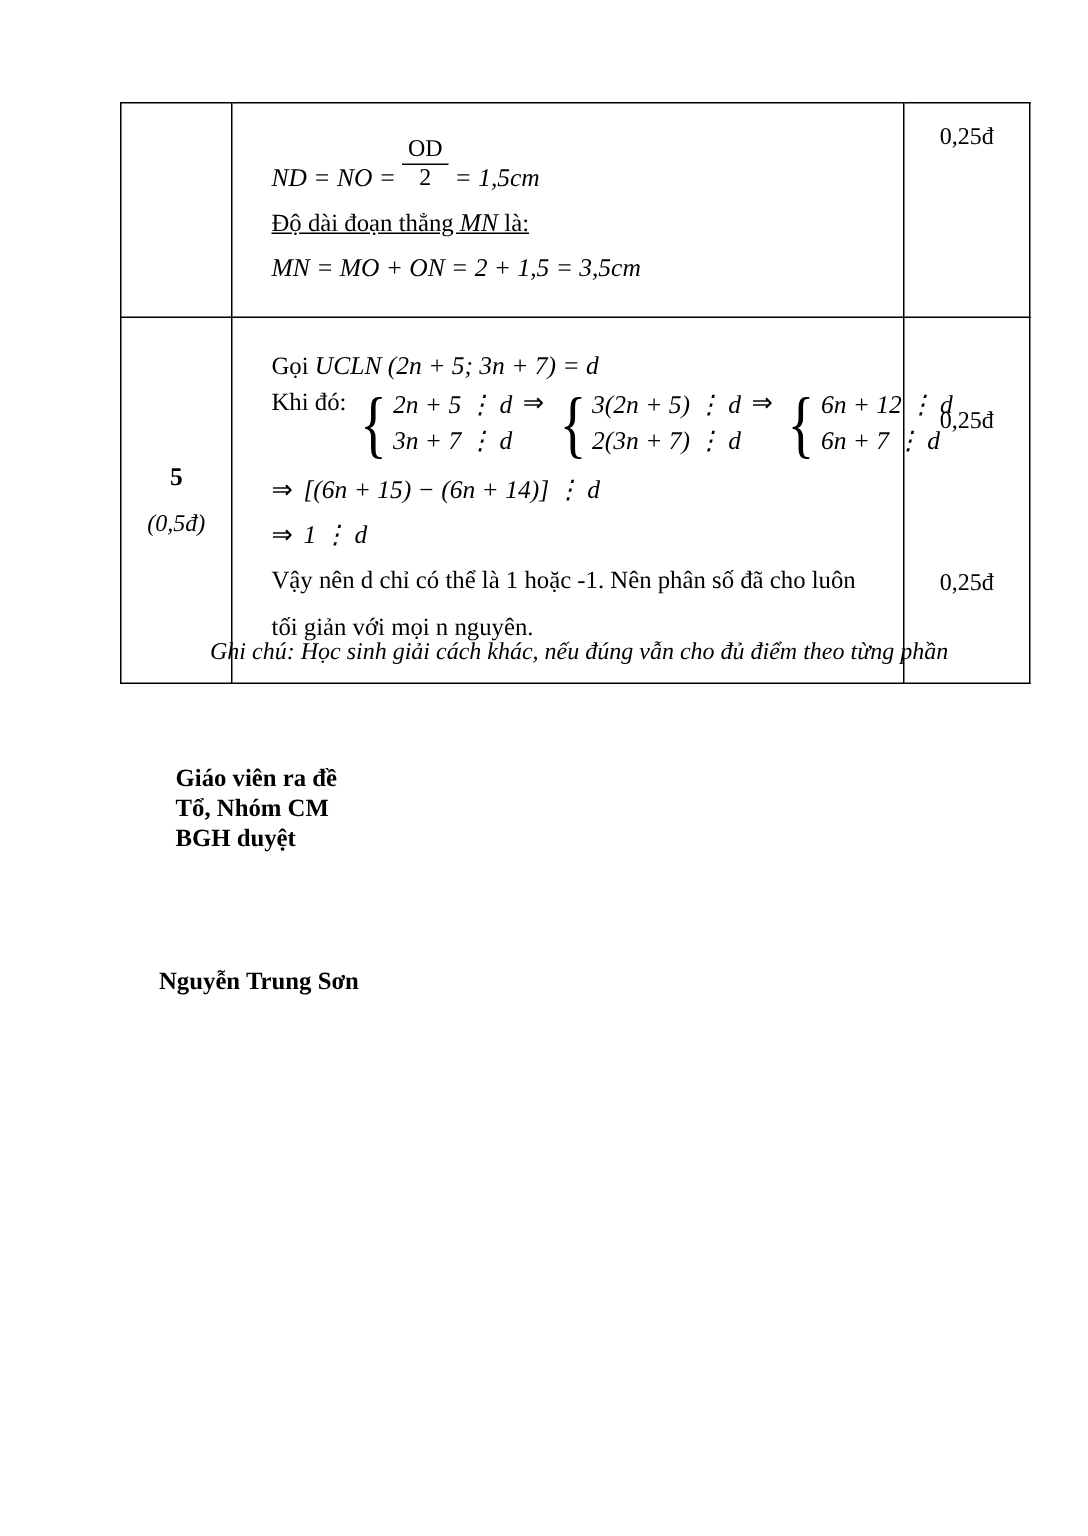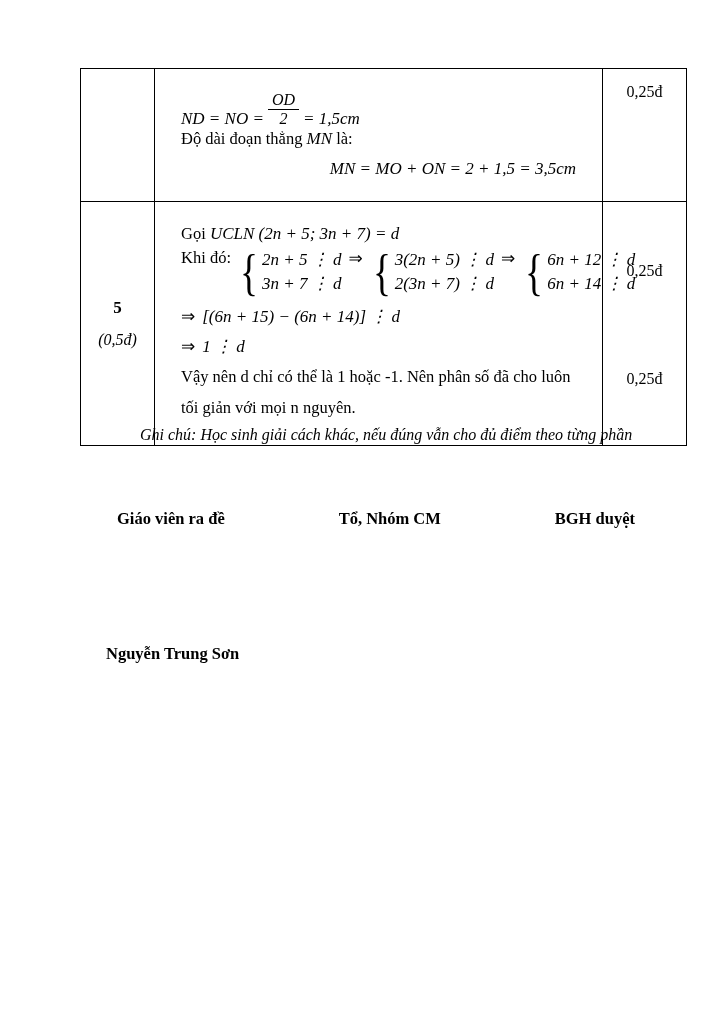--- a/index.html
+++ b/index.html
@@ -32,25 +32,25 @@
   tr.row2 td { height: 212px; }
 
   .body-pad { padding: 8px 12px 8px 12px; }
 
   .math { font-style: italic; font-size: 17px; }
   .upright { font-style: normal; }
 
   
   .formula-line { display: flex; align-items: flex-end; font-size: 17px; }
   .frac { display: inline-flex; flex-direction: column; align-items: center;
-          margin: 0 4px; font-size: 16px; line-height: 1.15; font-style: italic; }
+          margin: 0 4px; font-size: 16px; line-height: 1.15; }
   .frac .num { border-bottom: 1px solid #000; padding: 0 4px; }
 
-  .text-line { font-size: 16.5px; }
-  .formula-simple { margin-top: 10px; text-align: right; }
+  .text-line { margin-top: 10px; font-size: 16.5px; text-decoration: underline; }
+  .formula-simple { margin-top: 10px; }
 
   .pts-top { padding-top: 30px; }
 
   
   .qnum-block { display: flex; flex-direction: column; justify-content: center;
                 height: 100%; align-items: center; }
   .qnum { font-weight: bold; font-size: 17px; }
   .qpts { font-style: italic; font-size: 16px; margin-top: 13px; }
 
   .goi-line { font-size: 16.5px; }
@@ -75,21 +75,21 @@
   .pts-b { top: 168px; }
 
   
   .note-line {
     position: absolute; left: 140px; top: 426px;
     font-style: italic; font-size: 16px; white-space: nowrap;
   }
   .signatures {
     position: absolute; left: 117px; top: 509px; width: 518px;
     display: flex; justify-content: space-between;
-    font-weight: bold; font-size: 16.5px;
+    font-weight: bold; font-size: 16.5px; flex-direction: column;
   }
   .author {
     position: absolute; left: 106px; top: 644px;
     font-weight: bold; font-size: 16.5px;
   }
 </style>
 </head>
 <body>
 
 <div class="page">
@@ -151,21 +151,21 @@
                 <span>2(3n + 7) ⋮ d</span>
               </span>
             </span>
 
             <span class="arrow">⇒</span>
 
             <span class="sys">
               <span class="brace">{</span>
               <span class="sys-col">
                 <span>6n + 12 ⋮ d</span>
-                <span>6n + 14 ⋮ d</span>
+                <span>6n + 7 ⋮ d</span>
               </span>
             </span>
           </div>
 
           <div class="impl-line">
             <span class="arrow">⇒</span>
             <span class="math">[(6n + 15) − (6n + 14)] ⋮ d</span>
           </div>
 
           <div class="impl-line">

